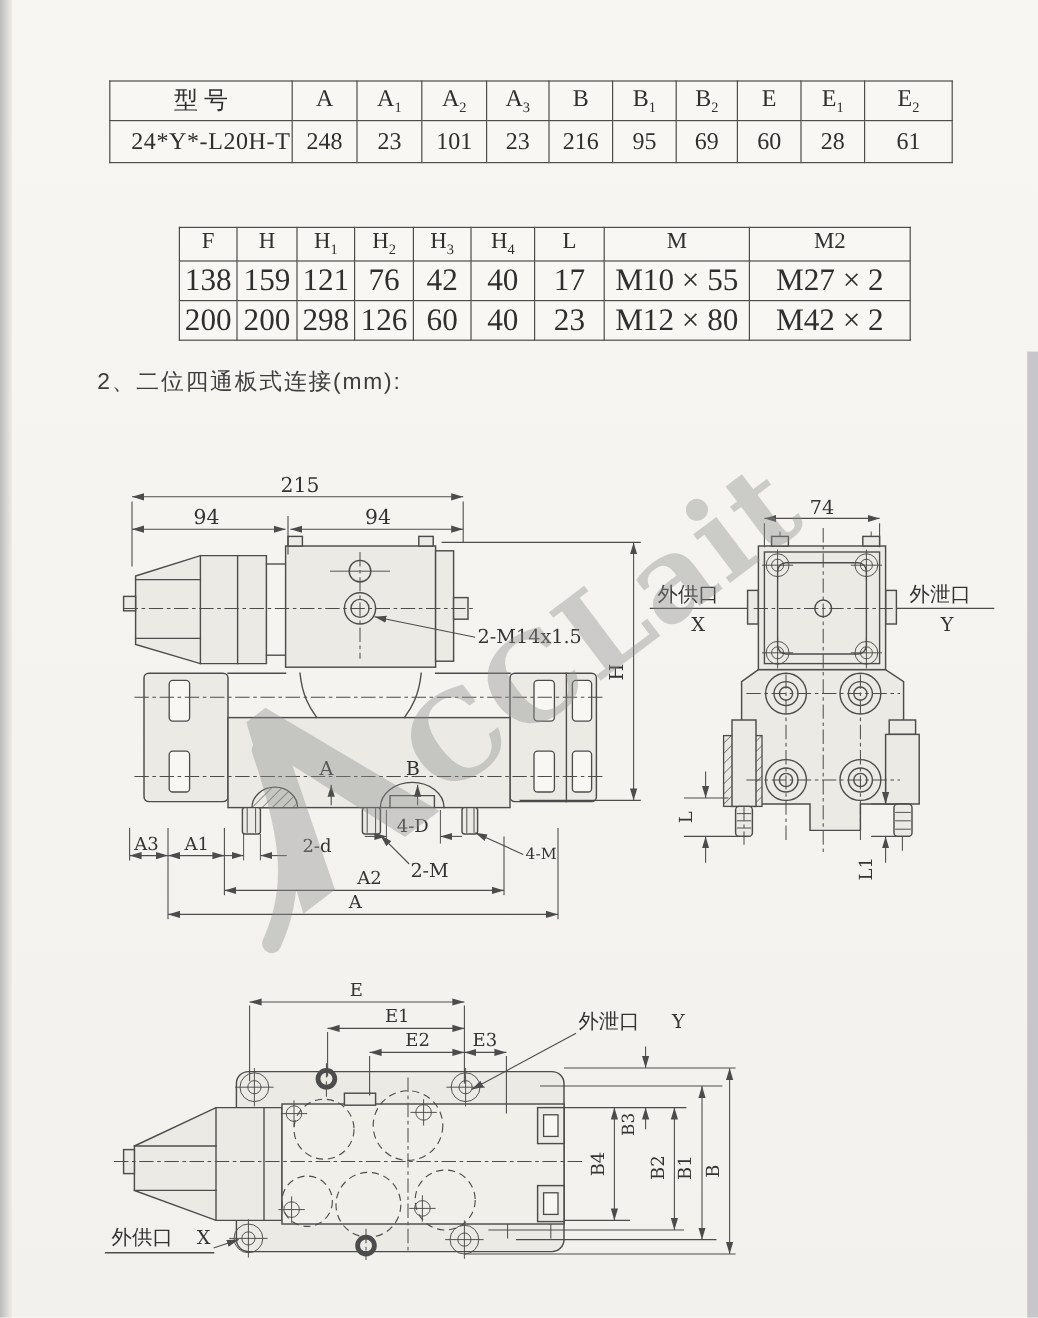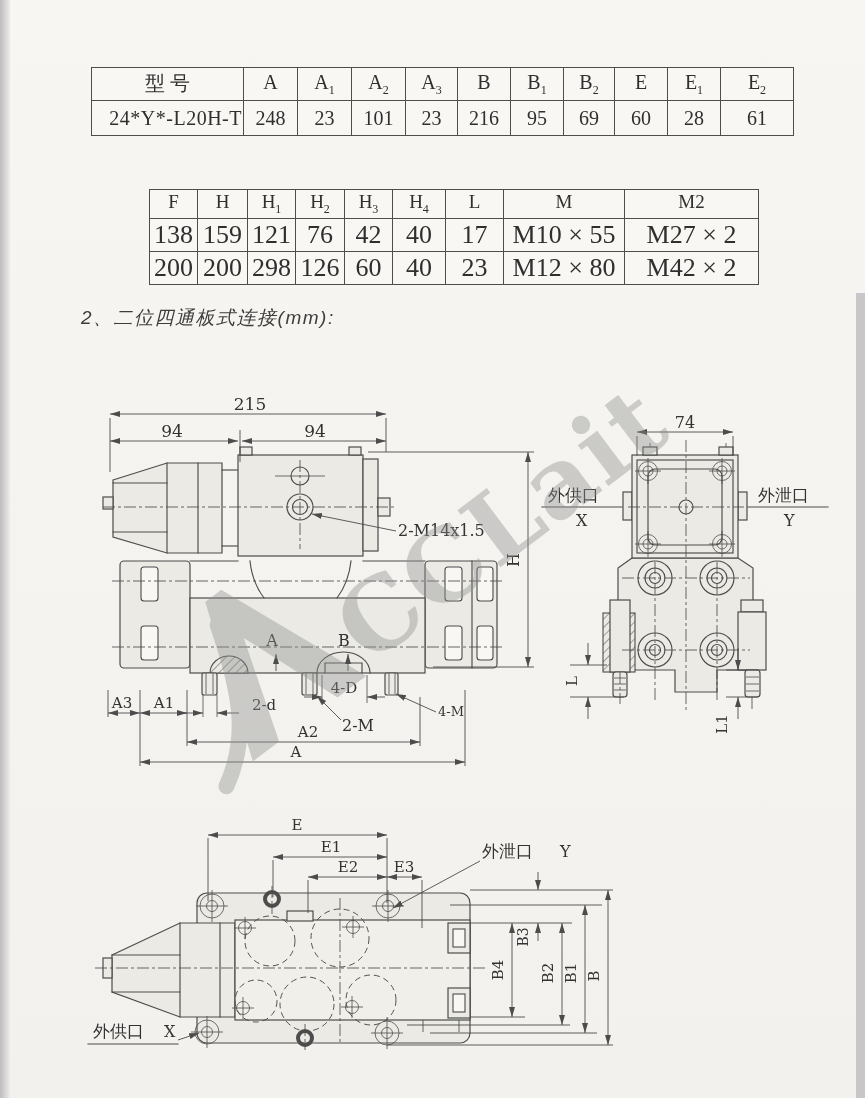--- a/index.html
+++ b/index.html
@@ -18,21 +18,21 @@
   #tbl1{left:91px;top:67px;width:702px;}
   #tbl1 th{height:30px;font-size:20px;font-weight:normal;}
   #tbl1 td{height:32px;font-size:20px;}
   #tbl1 td.model{text-align:right;padding-left:9px;letter-spacing:.5px;}
   #tbl2{left:149px;top:189px;width:609px;}
   #tbl2 th{height:25px;font-size:19px;font-weight:normal;}
   #tbl2 td{height:29px;font-size:26px;}
   sub{font-size:12px;}
 
   .heading{position:absolute;left:81px;top:305px;font-family:"Liberation Sans","DejaVu Sans",sans-serif;
-    font-size:19px;color:#3d3d3d;letter-spacing:1.5px;font-weight:500;font-style:italic;}
+    font-size:19px;color:#3d3d3d;letter-spacing:1.5px;font-weight:500;}
 
   svg{position:absolute;left:0;top:0;}
   .ln{stroke:#4c4c4c;stroke-width:1.15;fill:none;stroke-linecap:square;}
   .thin{stroke:#4c4c4c;stroke-width:.8;fill:none;}
   .fill{fill:#ebeae4;stroke:#4c4c4c;stroke-width:1.2;}
   .fill2{fill:#f0efe9;stroke:#4c4c4c;stroke-width:1.2;}
   .white{fill:#f8f7f3;stroke:#4c4c4c;stroke-width:1.1;}
   .cl{stroke:#4c4c4c;stroke-width:.85;fill:none;stroke-dasharray:12 3 3 3;}
   .dc{stroke:#4c4c4c;stroke-width:.95;fill:none;stroke-dasharray:6 4;}
   .dim{stroke:#4c4c4c;stroke-width:.9;fill:none;}

